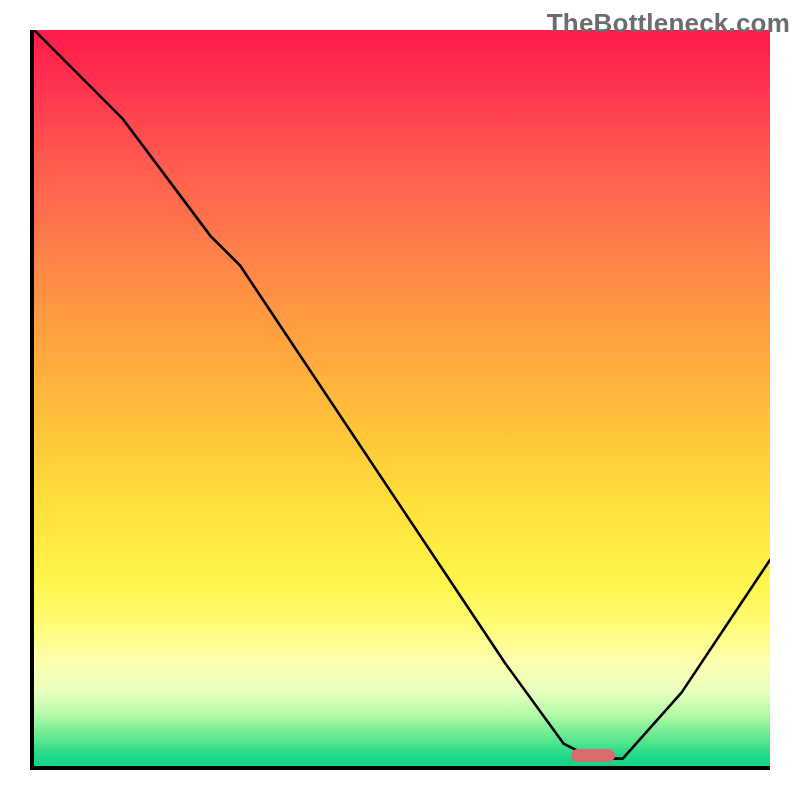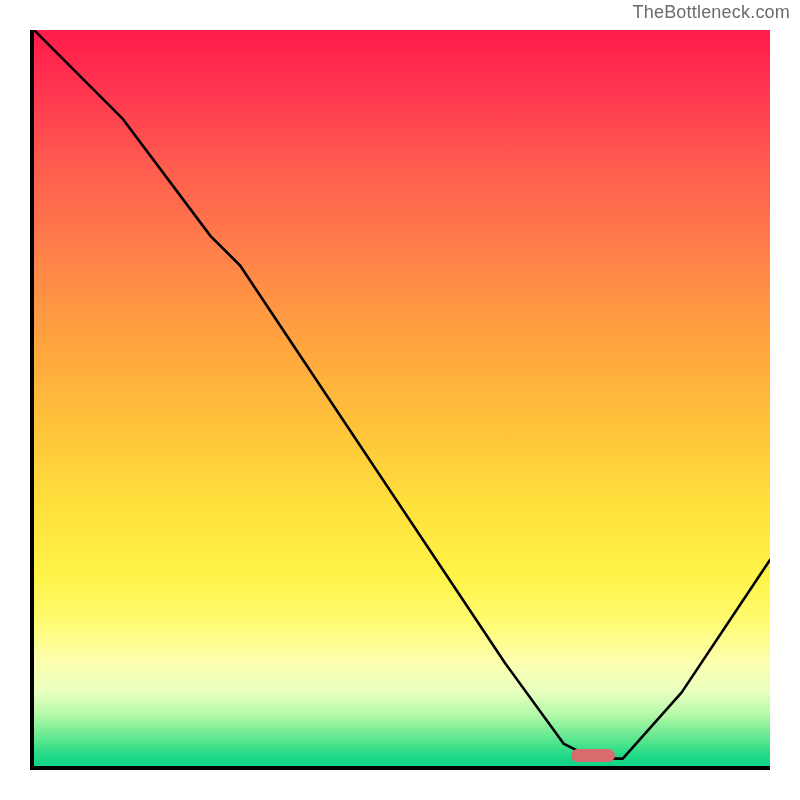--- a/index.html
+++ b/index.html
@@ -11,25 +11,25 @@
     font-family: Arial, Helvetica, sans-serif;
     overflow: hidden;
   }
   .container {
     position: relative;
     width: 800px;
     height: 800px;
   }
   .watermark {
     position: absolute;
-    top: 2px;
+    top: 8px;
     right: 10px;
     color: #6c6c6c;
-    font-size: 18px;
-    font-weight: 400;
+    font-size: 26px;
+    font-weight: 700;
     letter-spacing: 0.2px;
     z-index: 10;
   }
   .plot-area {
     position: absolute;
     left: 30px;
     top: 30px;
     width: 740px;
     height: 740px;
     border-left: 4px solid #000;

